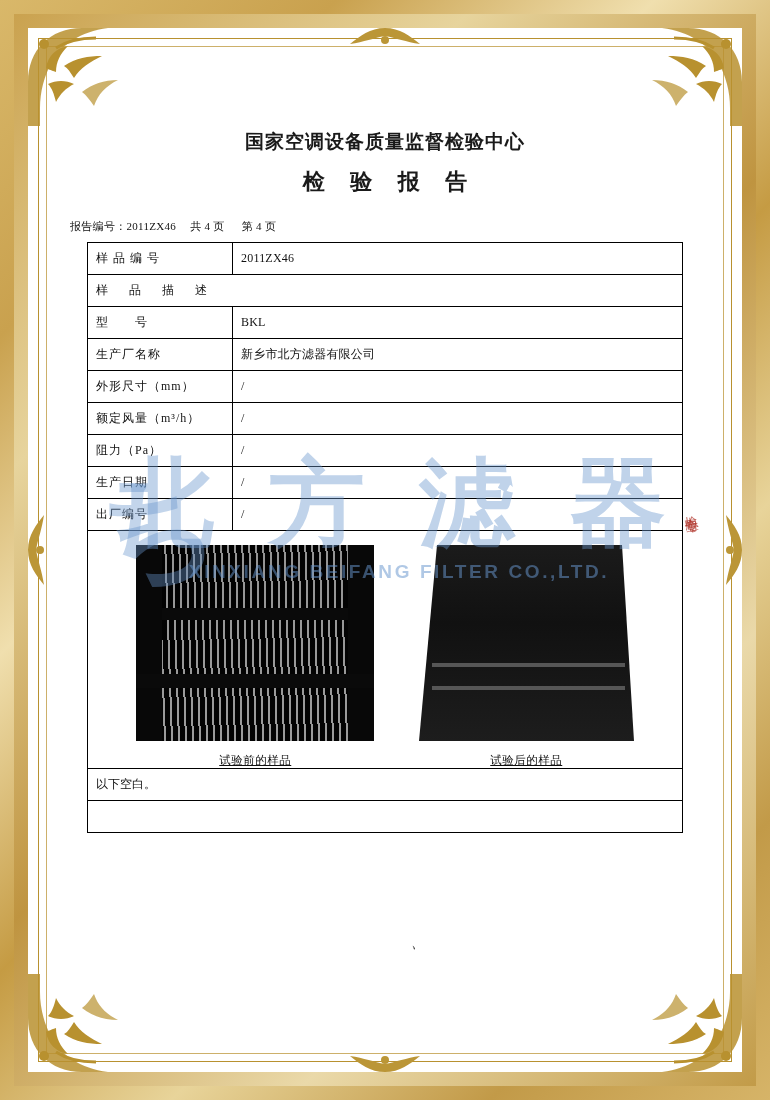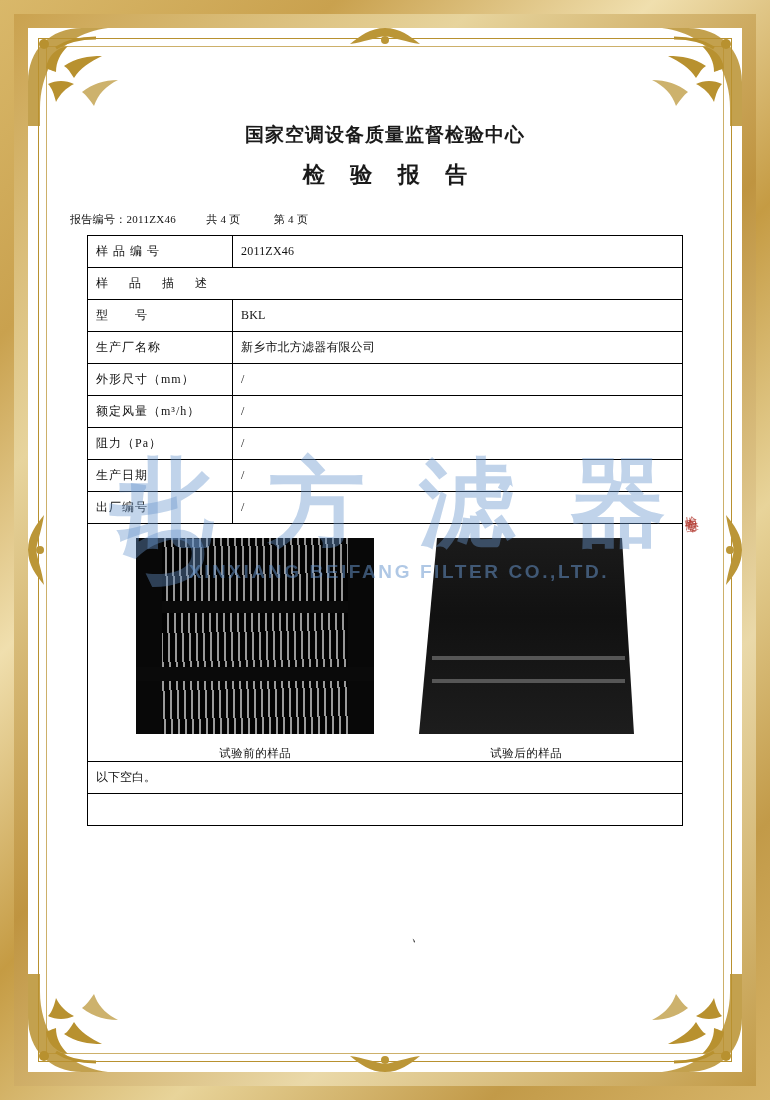--- a/index.html
+++ b/index.html
@@ -73,21 +73,21 @@
   }
   .edge-orn svg { display: block; }
   .edge-top  { left: 50%; top: 24px; transform: translateX(-50%); }
   .edge-bot  { left: 50%; bottom: 24px; transform: translateX(-50%) scaleY(-1); }
   .edge-left { left: 24px; top: 50%; transform: translateY(-50%); }
   .edge-right{ right: 24px; top: 50%; transform: translateY(-50%) scaleX(-1); }
 
   
   .page {
     position: absolute;
-    left: 60px; top: 60px;
+    left: 60px; top: 67px;
     width: 650px; height: 980px;
   }
 
   .doc-title-1 {
     text-align: center;
     font-size: 19px;
     font-weight: bold;
     letter-spacing: 1px;
     color: #1a1a1a;
     margin-top: 62px;
@@ -106,21 +106,21 @@
   .meta-row {
     display: flex;
     justify-content: flex-start;
     align-items: flex-end;
     margin-top: 22px;
     padding: 0 6px 0 10px;
     font-size: 11px;
     color: #111;
     letter-spacing: .3px;
   }
-  .meta-right span { margin-left: 30px; }
+  .meta-right span { margin-left: 14px; }
 
   
   table.report {
     border-collapse: collapse;
     width: 596px;
     margin: 8px auto 0 auto;
     table-layout: fixed;
     background: transparent;
   }
   table.report td {
@@ -168,20 +168,21 @@
     font-size: 12px;
   }
   td.blank { height: 88px; }
 
   
   .photo-wrap {
     display: flex;
     justify-content: space-around;
     align-items: flex-end;
     padding: 14px 18px 0 18px;
+    text-decoration: underline;
   }
   .photo-block { text-align: center; }
   .photo {
     width: 238px; height: 196px;
     background:
       repeating-linear-gradient(90deg, #0b0b0b 0px, #0b0b0b 3px, #6f6f6f 3px, #6f6f6f 6px, #161616 6px, #161616 9px),
       #111;
     position: relative;
     overflow: hidden;
   }

